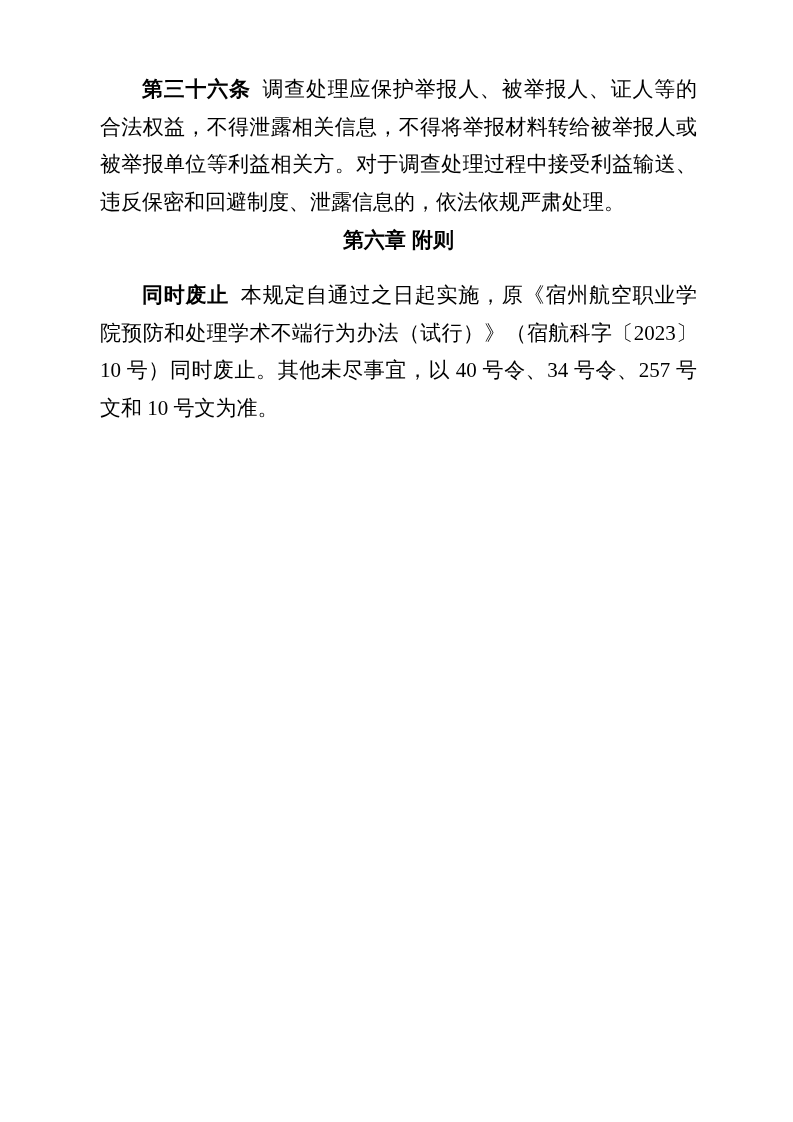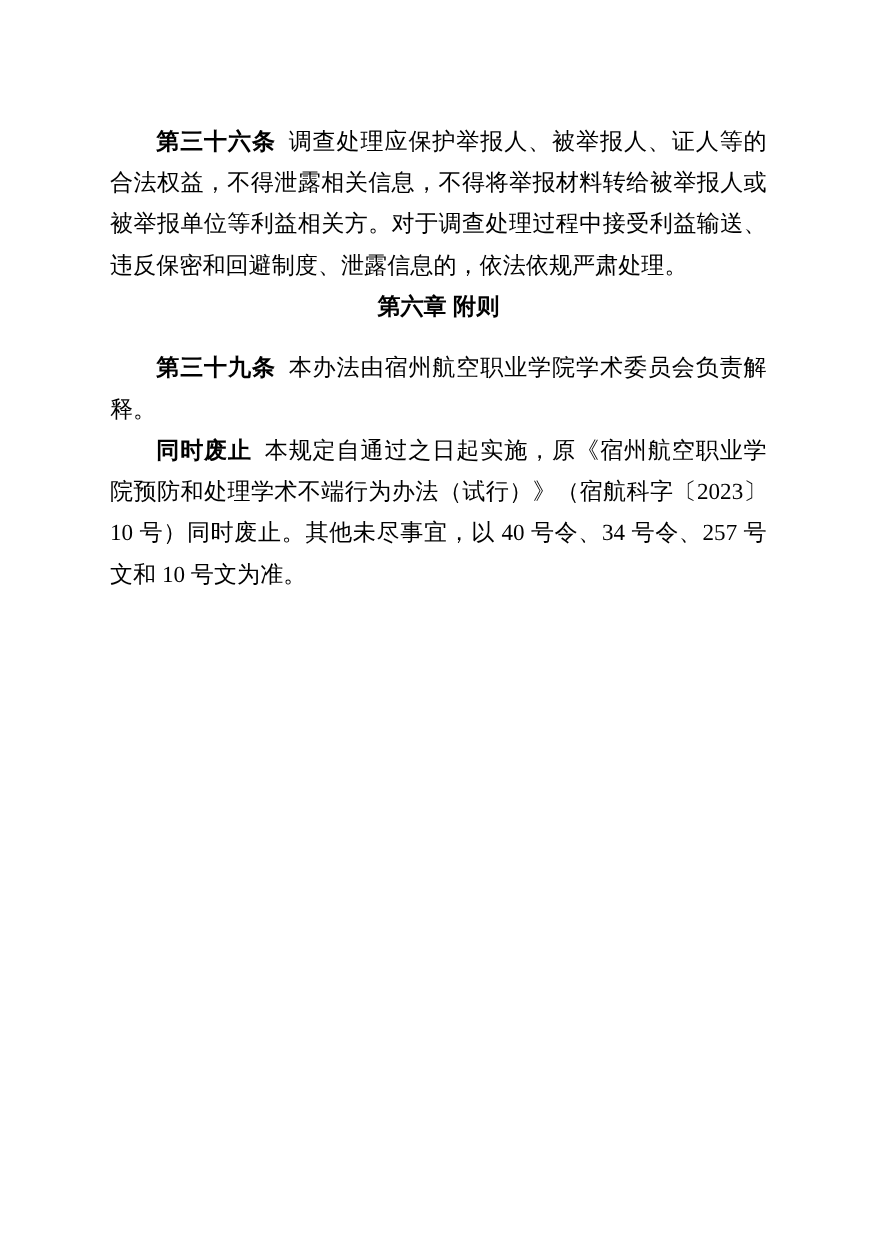--- a/index.html
+++ b/index.html
@@ -11,21 +11,21 @@
     font-family: "Liberation Serif", "DejaVu Serif", serif;
     overflow: hidden;
   }
   .page {
     width: 793px;
     height: 1122px;
     background: #ffffff;
     box-sizing: border-box;
   }
   .doc-body {
-    padding: 110px 96px 0 100px;
+    padding: 71px 96px 0 100px;
     font-size: 21px;
     line-height: 37.6px;
     text-align: justify;
     text-justify: inter-ideograph;
   }
   p.para {
     margin: 0;
     text-indent: 2em;
   }
   .art-label {
@@ -47,18 +47,17 @@
 
 <div class="page">
   <div class="doc-body">
 
     <p class="para"><strong class="art-label">第三十六条</strong><span>调查处理应保护举报人、被举报人、证人等的合法权益，不得泄露相关信息，不得将举报材料转给被举报人或被举报单位等利益相关方。对于调查处理过程中接受利益输送、违反保密和回避制度、泄露信息的，依法依规严肃处理。</span></p>
 
 
 
     <h2 class="chapter">第六章 附则</h2>
 
-    <p class="para"><strong class="art-label">第三十九条</strong><span>本办法由宿州航空职业学院学术委员会负责解释。</span></p>
 
     <p class="para"><strong class="art-label">同时废止</strong><span>本规定自通过之日起实施，原《宿州航空职业学院预防和处理学术不端行为办法（试行）》（宿航科字〔2023〕10 号）同时废止。其他未尽事宜，以 40 号令、34 号令、257 号文和 10 号文为准。</span></p>
 
   </div>
 </div>
 
 </body></html>

